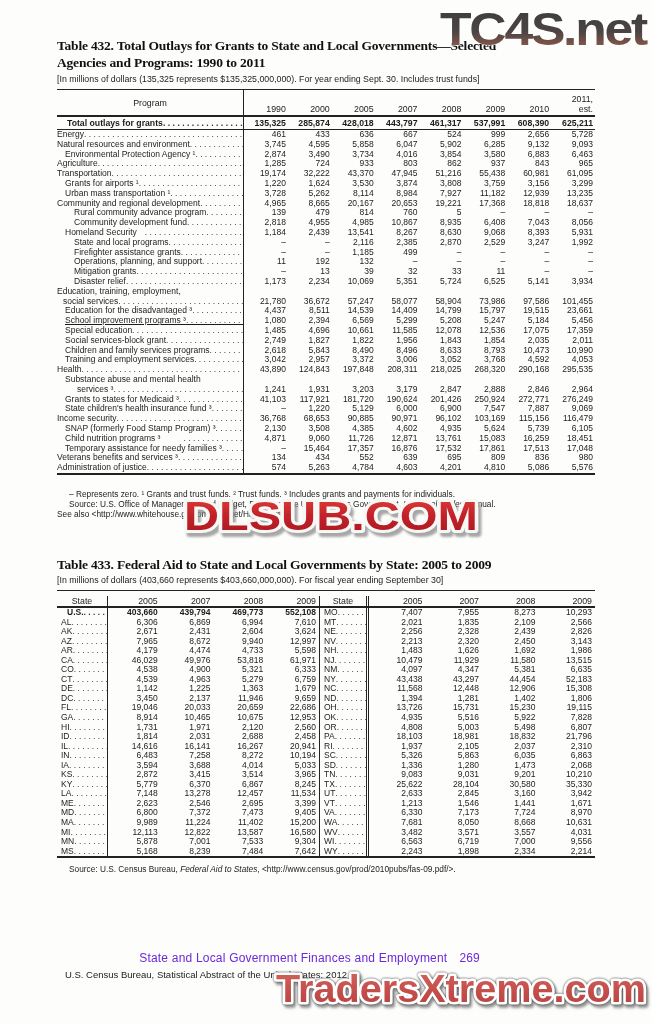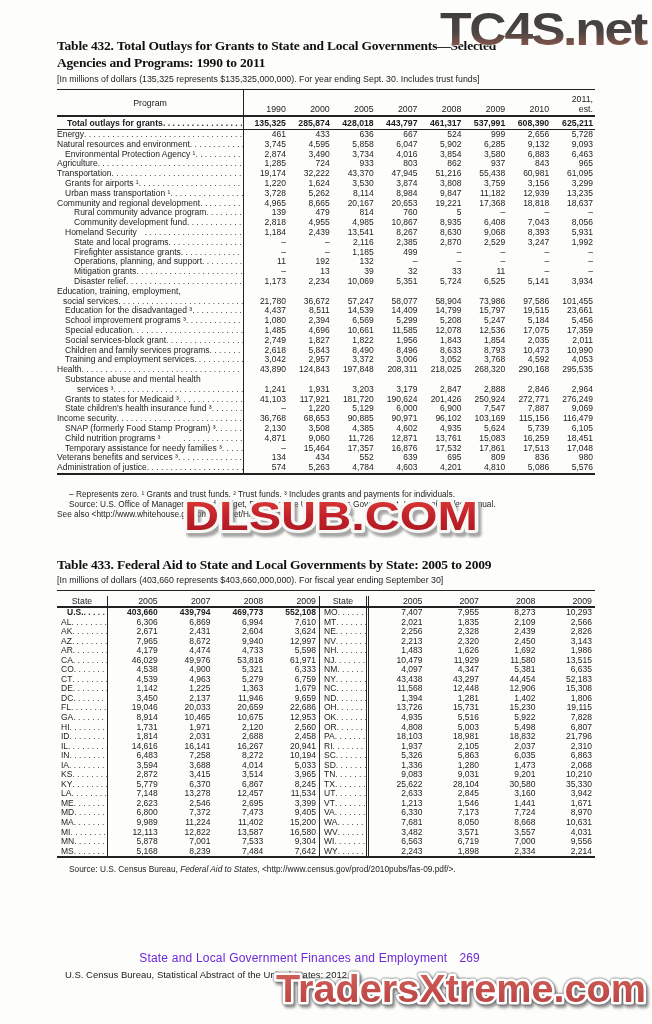--- a/index.html
+++ b/index.html
@@ -217,21 +217,21 @@
           <div class="leader" style="padding-left: 8px;">
             <span class="t">Urban mass transportation ¹</span>
             <span class="dots"></span>
           </div>
         </div>
         <div class="vals432">
           <div class="v">3,728</div>
           <div class="v">5,262</div>
           <div class="v">8,114</div>
           <div class="v">8,984</div>
-          <div class="v">9,847</div>
+          <div class="v">7,927</div>
           <div class="v">11,182</div>
           <div class="v">12,939</div>
           <div class="v">13,235</div>
         </div>
       </div>
       <div class="row432">
         <div class="lab432">
           <div class="leader">
             <span class="t">Community and regional development</span>
             <span class="dots"></span>
@@ -424,21 +424,21 @@
           <div class="v">14,539</div>
           <div class="v">14,409</div>
           <div class="v">14,799</div>
           <div class="v">15,797</div>
           <div class="v">19,515</div>
           <div class="v">23,661</div>
         </div>
       </div>
       <div class="row432">
         <div class="lab432">
-          <div class="leader" style="padding-left: 8px;">
+          <div class="leader" style="padding-left: 8px; text-decoration: underline;">
             <span class="t">School improvement programs ³</span>
             <span class="dots"></span>
           </div>
         </div>
         <div class="vals432">
           <div class="v">1,080</div>
           <div class="v">2,394</div>
           <div class="v">6,569</div>
           <div class="v">5,299</div>
           <div class="v">5,208</div>

